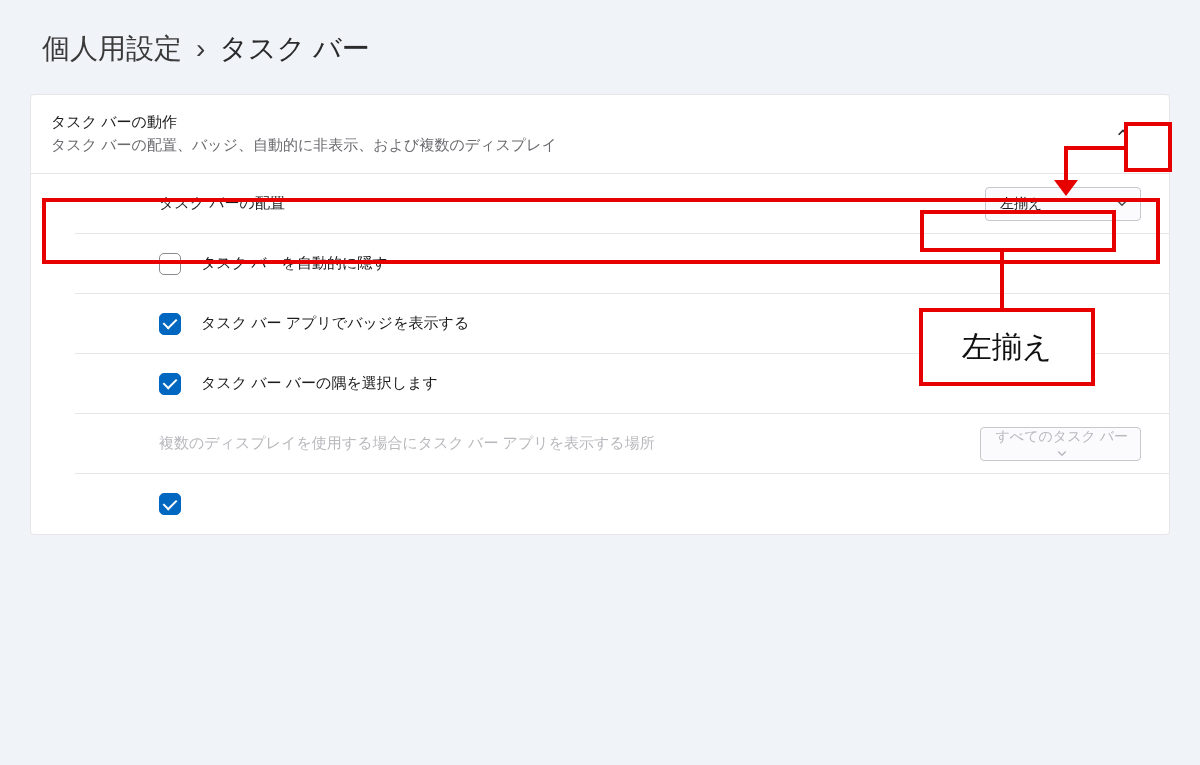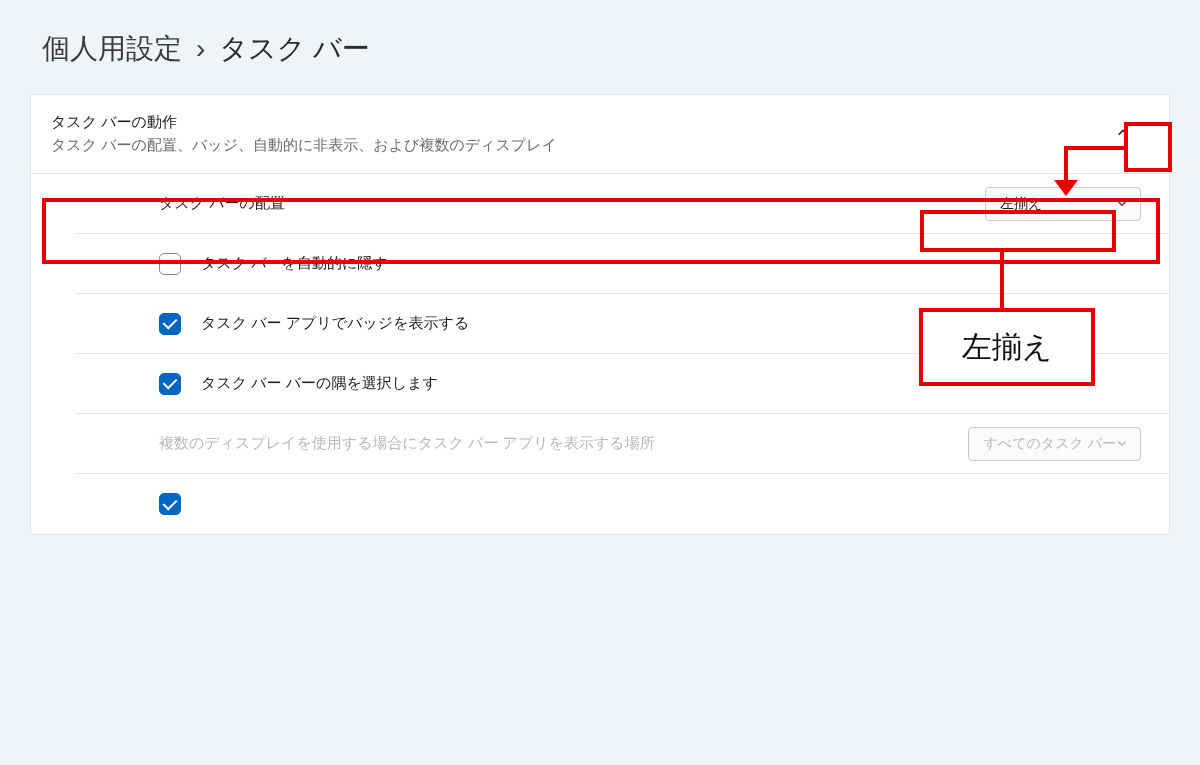--- a/index.html
+++ b/index.html
@@ -84,21 +84,21 @@
   .select{
     min-width:156px;height:34px;
     border:1px solid var(--select-border);
     border-radius:4px;
     background:#fbfbfd;
     display:flex;align-items:center;justify-content:space-between;
     padding:0 12px 0 14px;
     font-size:14px;cursor:pointer;
   }
   .select svg{width:12px;height:12px;stroke:#4a4a4a;stroke-width:2;fill:none;}
-  .select.disabled{color:var(--text-disabled);cursor:default;}
+  .select.disabled{color:var(--text-disabled);cursor:default;flex-direction:column;}
   .select.disabled svg{stroke:var(--text-disabled);}
 
   
   .annot{position:absolute;pointer-events:none;border:4px solid var(--annot);z-index:5;}
   .annot-line{position:absolute;background:var(--annot);z-index:5;pointer-events:none;}
   .annot-arrowhead{position:absolute;z-index:5;pointer-events:none;}
   .callout{
     position:absolute;z-index:5;pointer-events:none;
     border:4px solid var(--annot);background:#fff;
     display:flex;align-items:center;justify-content:center;

